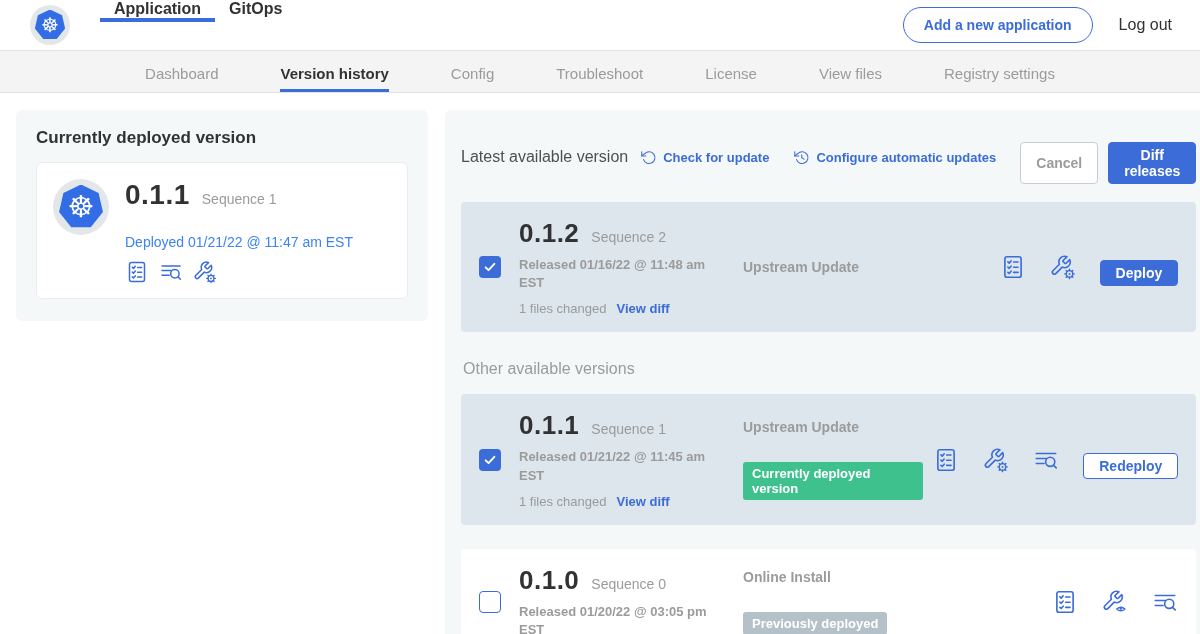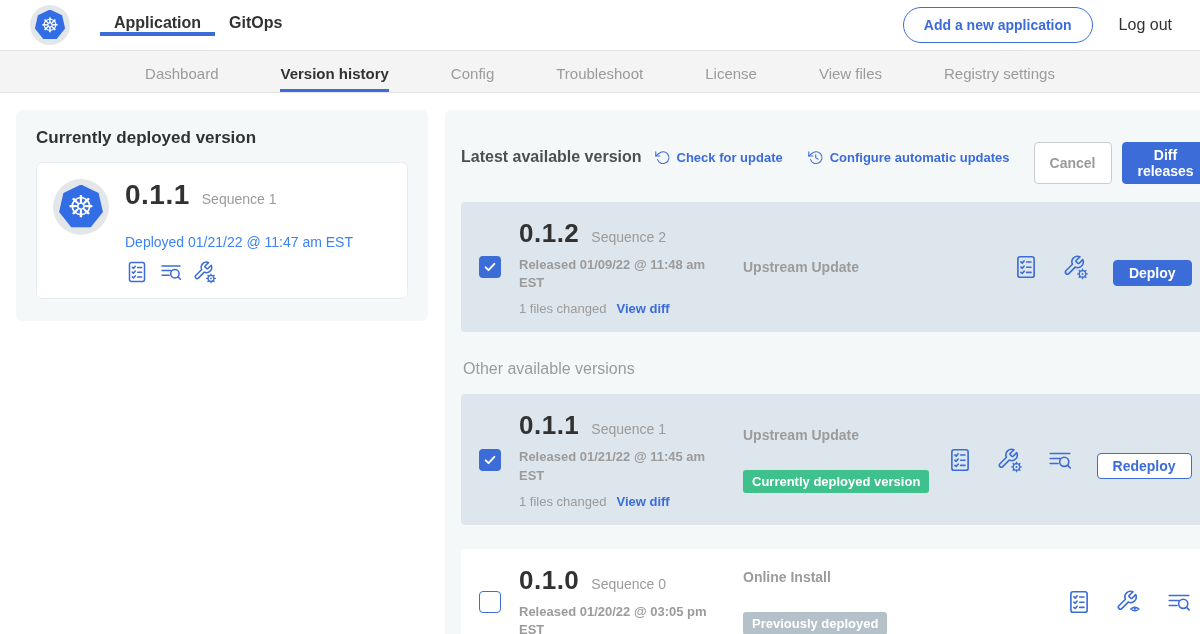--- a/index.html
+++ b/index.html
@@ -45,21 +45,21 @@
   .version-number { font-size:28px; font-weight:700; color:#323232; letter-spacing:.5px; }
   .sequence { font-size:14px; color:#9b9b9b; }
   .deployed-at { font-size:14px; color:#3b82f6; margin-top:23px; }
   .icon-row { display:flex; gap:10px; margin-top:10px; }
   .ui-icon { width:24px; height:24px; display:inline-flex; cursor:pointer; }
   .ui-icon svg { width:100%; height:100%; }
 
   
   .available-panel { flex:1; background:#f5f8f9; border-radius:6px; padding:16px 16px 18px; }
   .panel-header { display:flex; align-items:center; margin:4px 0 18px; }
-  .panel-title { font-size:16px; font-weight:700; color:#4f4f4f; margin-right:12px; white-space:nowrap; }
+  .panel-title { font-size:16px; font-weight:400; color:#4f4f4f; margin-right:12px; white-space:nowrap; }
   .header-link { display:flex; align-items:center; gap:6px; color:#3b6cd8; font-size:13px; font-weight:700;
     margin-right:24px; cursor:pointer; white-space:nowrap; }
   .header-link svg { width:17px; height:17px; }
   .header-buttons { margin-left:auto; display:flex; gap:10px; }
   .btn { font-family:inherit; font-size:14px; font-weight:700; border-radius:4px; padding:4px 15px; cursor:pointer;margin-top:12px; }
   .btn-cancel { background:#fff; border:1px solid #c8ccd0; color:#9b9b9b; }
   .btn-primary { background:#3b6cd8; border:1px solid #3b6cd8; color:#fff; }
   .btn-outline { background:#fff; border:1px solid #3b6cd8; color:#3b6cd8; }
 
   .version-row { display:flex; align-items:center; border-radius:4px; padding:16px 18px; }
@@ -92,21 +92,21 @@
 </style>
 </head>
 <body>
 
 <header class="topnav">
   <div class="logo-wrap">
     <div class="logo-outer">
       <div class="hept">☸</div>
     </div>
   </div>
-  <div id="top-tabs" style="display: flex; align-items: center;">
+  <div id="top-tabs" style="display: flex; align-items: flex-start;">
       <div class="top-tab active">Application</div>
       <div class="top-tab">GitOps</div>
     </div>
   <div class="spacer"></div>
   <button class="pill-btn">Add a new application</button>
   <div class="logout">Log out</div>
 </header>
 
 <nav class="subnav" id="subnav">
     <div class="subnav-item">Dashboard</div>
@@ -208,21 +208,21 @@
           <div class="row-check checked">
             <svg viewBox="0 0 24 24" fill="none" stroke="#fff" stroke-width="3.2" stroke-linecap="round" stroke-linejoin="round">
               <polyline points="4.5 12.5 9.5 17.5 19.5 6.5"></polyline>
             </svg>
           </div>
           <div class="row-version-block">
             <div class="version-line">
               <span class="version-number">0.1.2</span>
               <span class="sequence">Sequence 2</span>
             </div>
-            <div class="released">Released 01/09/22 @ 11:48 am EST</div>
+            <div class="released">Released 01/16/22 @ 11:48 am EST</div>
             <div class="files-line">
               <span>1 files changed</span>
               <span class="view-diff">View diff</span>
             </div>
           </div>
           <div class="row-source">
             <div class="source-label">Upstream Update</div>
           </div>
           <div class="row-actions">
             <span class="ui-icon">

